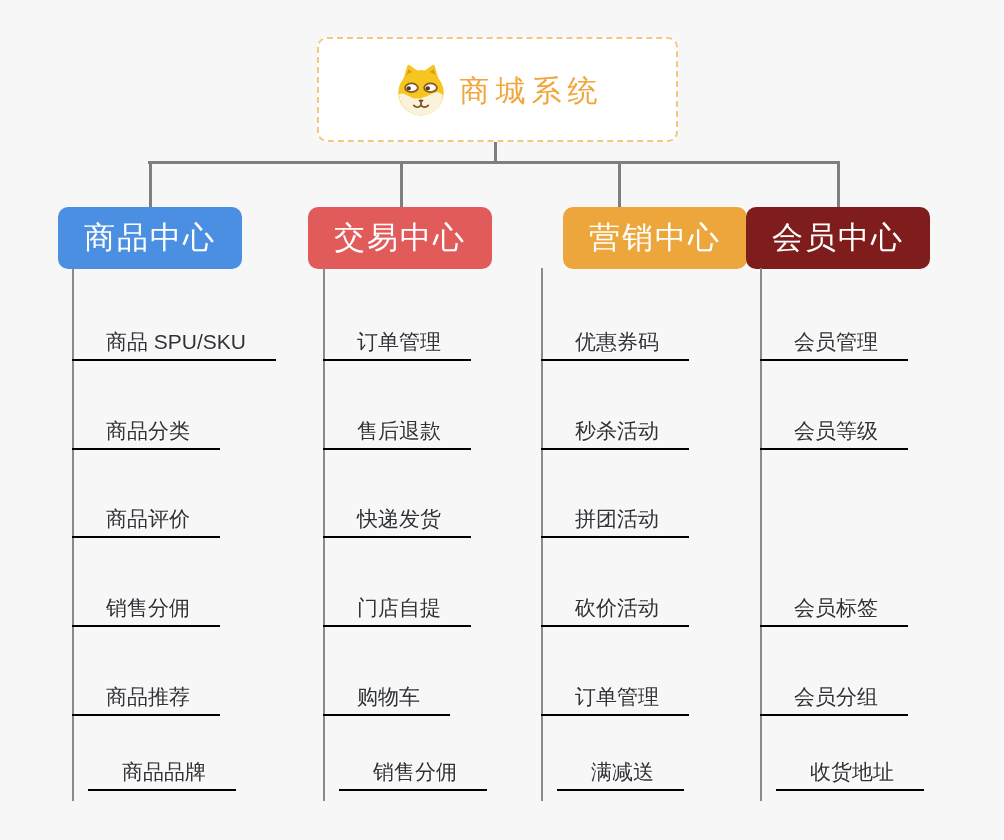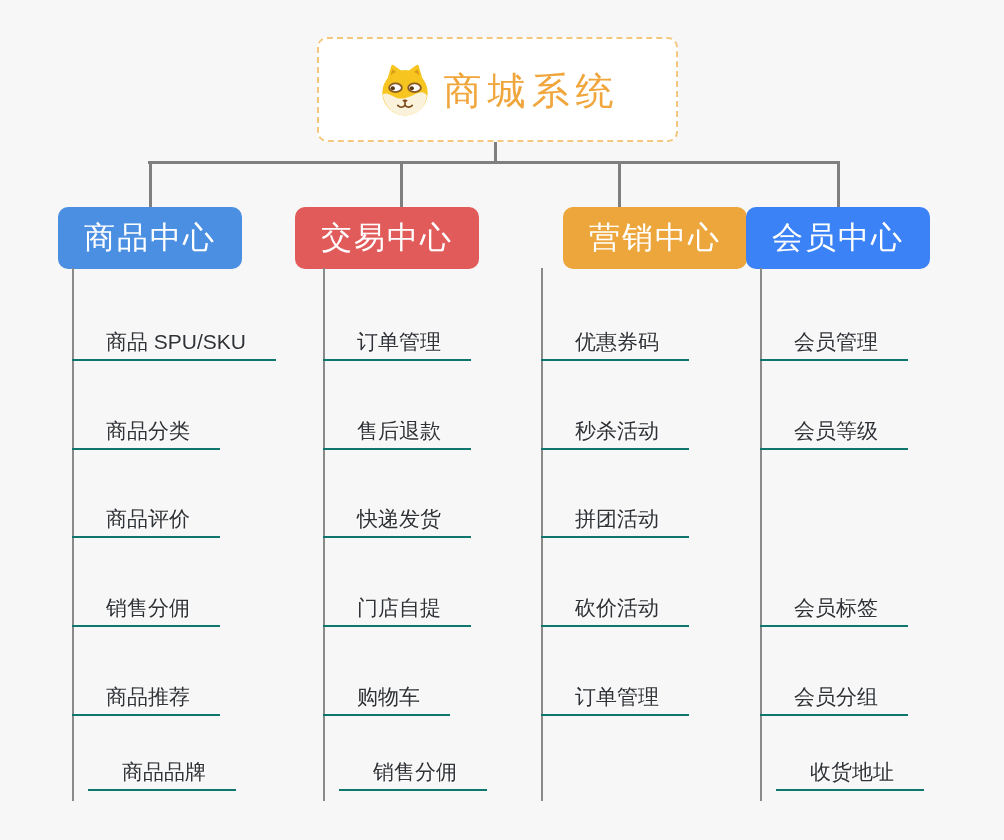--- a/index.html
+++ b/index.html
@@ -27,21 +27,21 @@
     height: 101px;
     background: #FFFFFF;
     border: 2px dashed #F3C87E;
     border-radius: 10px;
     display: flex;
     align-items: center;
     justify-content: center;
     gap: 10px;
   }
   .root-title {
-    font-size: 38px;
+    font-size: 30px;
     letter-spacing: 6px;
     color: #F0A63C;
     white-space: nowrap;
     line-height: 1;
     padding-top: 2px;
   }
   .dog-icon {
     width: 58px;
     height: 58px;
     flex: 0 0 auto;
@@ -66,40 +66,40 @@
     border-radius: 10px;
     display: flex;
     align-items: center;
     justify-content: center;
     color: #FFFFFF;
     font-size: 31px;
     letter-spacing: 2px;
     white-space: nowrap;
   }
   .branch-0 { left: 58px;  }
-  .branch-1 { left: 295px; }
+  .branch-1 { left: 308px; }
   .branch-2 { left: 527px; }
   .branch-3 { left: 746px; }
   
   .trunk {
     position: absolute;
     top: 268px;
     width: 2px;
     height: 533px;
     background: #8A8A8A;
   }
   .trunk-0 { left: 72px;  }
   .trunk-1 { left: 323px; }
   .trunk-2 { left: 541px; }
   .trunk-3 { left: 760px; }
   
   .leaf {
     position: absolute;
     height: 42px;
-    border-bottom: 2px solid #0f766e;
+    border-bottom: 2px solid #000000;
     padding: 0 30px 5px 34px;
     display: flex;
     align-items: flex-end;
     font-size: 21px;
     color: #2F3236;
     white-space: nowrap;
     text-shadow: 0 0 3px rgba(255,255,255,0.9), 1px 1px 0 rgba(255,255,255,0.7);
     line-height: 1.15;
   }
   .col-0 { left: 72px;  }
@@ -151,21 +151,21 @@
 
   <div class="branch-node branch-0" style="background-color: rgb(75, 143, 226);">
     <span>商品中心</span>
   </div>
   <div class="branch-node branch-1" style="background-color: rgb(226, 91, 91);">
     <span>交易中心</span>
   </div>
   <div class="branch-node branch-2" style="background-color: rgb(236, 166, 60); margin-left: 36px;">
     <span>营销中心</span>
   </div>
-  <div class="branch-node branch-3" style="background-color: #3b82f6;">
+  <div class="branch-node branch-3" style="background-color: #7f1d1d;">
     <span>会员中心</span>
   </div>
 
   <div class="trunk trunk-0"></div>
   <div class="trunk trunk-1"></div>
   <div class="trunk trunk-2"></div>
   <div class="trunk trunk-3"></div>
 
   <div class="leaf col-0 row-0">
       <span>商品 SPU/SKU</span>
@@ -213,20 +213,23 @@
     </div>
   <div class="leaf col-2 row-2">
       <span>拼团活动</span>
     </div>
   <div class="leaf col-2 row-3">
       <span>砍价活动</span>
     </div>
   <div class="leaf col-2 row-4">
       <span>订单管理</span>
     </div>
+  <div class="leaf col-2 row-5">
+      <span>满减送</span>
+    </div>
 
   <div class="leaf col-3 row-0">
       <span>会员管理</span>
     </div>
   <div class="leaf col-3 row-1">
       <span>会员等级</span>
     </div>
   <div class="leaf col-3 row-3">
       <span>会员标签</span>
     </div>

